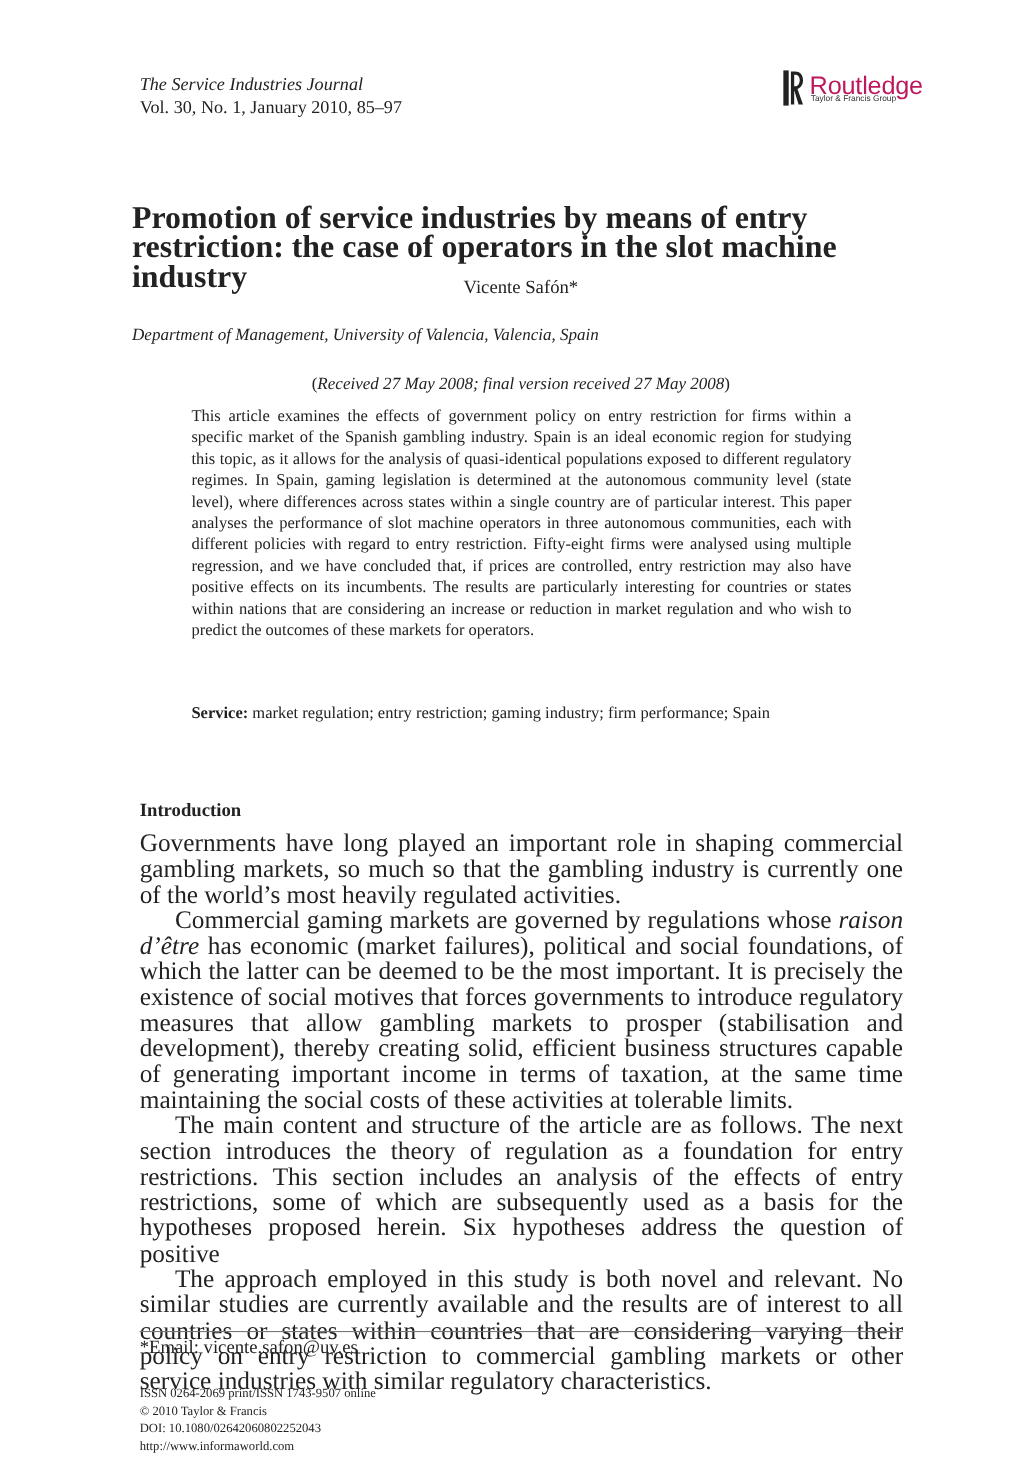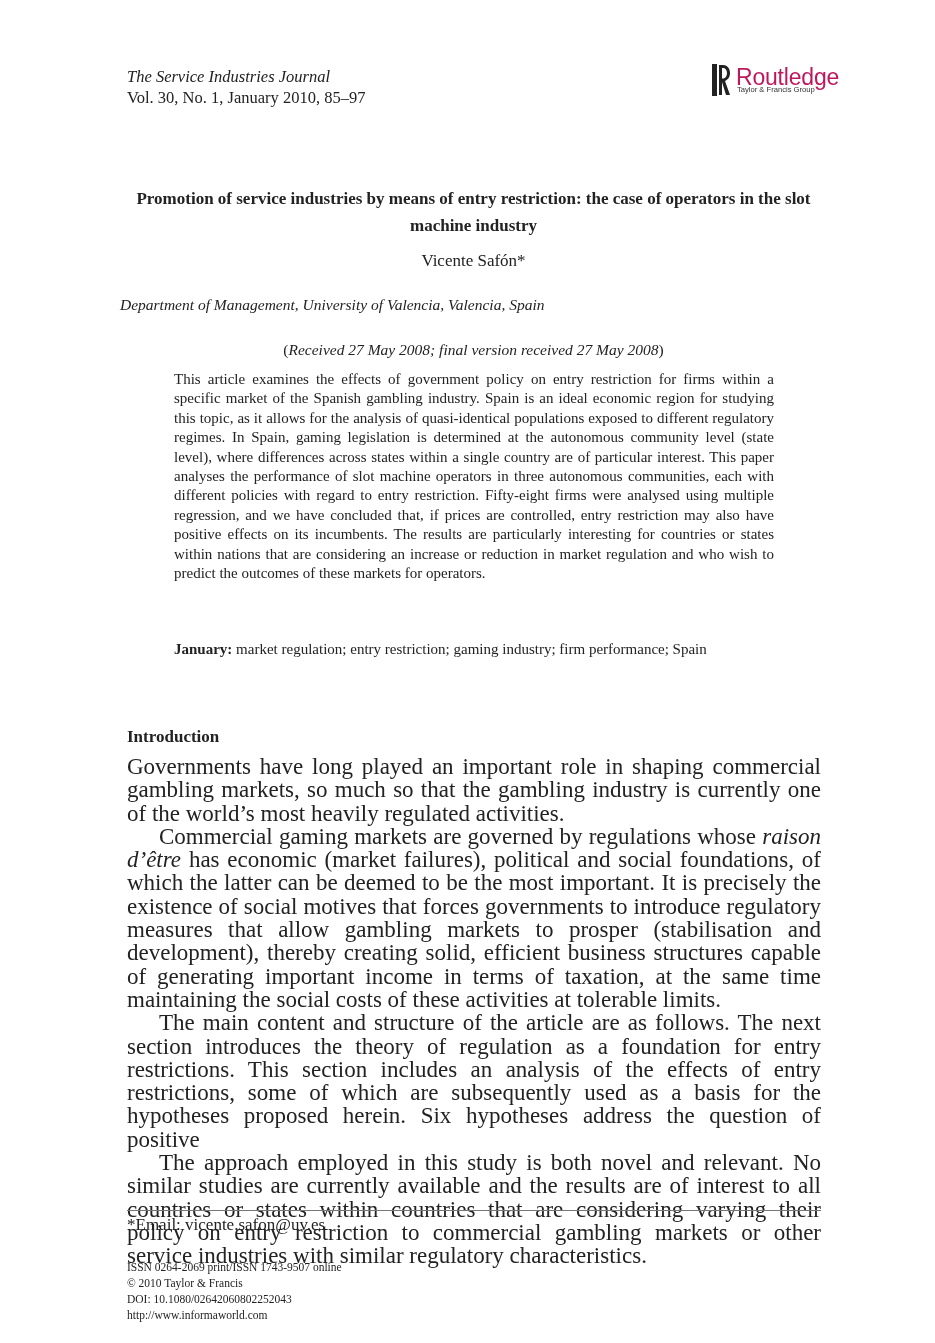--- a/index.html
+++ b/index.html
@@ -5,21 +5,21 @@
   html, body { margin: 0; padding: 0; background: #ffffff; }
   body { width: 935px; height: 1343px; position: relative; overflow: hidden;
          font-family: "Liberation Serif", "DejaVu Serif", serif; color: #222; }
   .abs { position: absolute; }
   .journal { left: 127px; top: 66px; font-size: 16.5px; line-height: 21px; }
   .journal .jname { font-style: italic; }
   .logo { left: 712px; top: 62px; width: 110px; height: 38px; }
   .logo .mark { position: absolute; left: 0; top: 0; width: 22px; height: 36px; }
   .logo .brand { position: absolute; left: 24px; top: 2px; font-family: "Liberation Sans", "DejaVu Sans", sans-serif; font-size: 23px; color: #be185d; letter-spacing: -0.2px; }
   .logo .sub { position: absolute; left: 25px; top: 23px; font-family: "Liberation Sans", "DejaVu Sans", sans-serif; font-size: 7.6px; color: #333; white-space: nowrap; }
-  .title { left: 120px; top: 185px; width: 707px; text-align: center; font-weight: bold; font-size: 17px; line-height: 27px; }
+  .title { left: 120px; top: 185px; width: 707px; text-align: left; font-weight: bold; font-size: 29px; line-height: 27px; }
   .author { left: 120px; top: 251px; width: 707px; text-align: center; font-size: 17px; }
   .affil { left: 120px; top: 296px; width: 707px; text-align: left; font-style: italic; font-size: 15.5px; }
   .received { left: 120px; top: 326px; width: 707px; text-align: center; font-size: 15.5px; margin-top: 15px; }
   .received i { font-style: italic; }
   .abstract { left: 174px; top: 370px; width: 600px; font-size: 15px; line-height: 19.4px; text-align: justify; }
   .keywords { left: 174px; top: 640px; width: 600px; font-size: 15px; line-height: 19.4px; }
   .keywords b { font-weight: bold; }
   .h-intro { left: 127px; top: 727px; font-weight: bold; font-size: 17px; }
   .body { left: 127px; top: 755px; width: 694px; font-size: 23px; line-height: 23.3px; text-align: justify; }
   .body p { margin: 0; }
@@ -47,21 +47,21 @@
   <span class="sub">Taylor &amp; Francis Group</span>
 </div>
 
 <div class="abs title">Promotion of service industries by means of entry restriction: the case of operators in the slot machine industry</div>
 <div class="abs author">Vicente Safón*</div>
 <div class="abs affil">Department of Management, University of Valencia, Valencia, Spain</div>
 <div class="abs received"><span>(</span><i>Received 27 May 2008; final version received 27 May 2008</i><span>)</span></div>
 
 <div class="abs abstract">This article examines the effects of government policy on entry restriction for firms within a specific market of the Spanish gambling industry. Spain is an ideal economic region for studying this topic, as it allows for the analysis of quasi-identical populations exposed to different regulatory regimes. In Spain, gaming legislation is determined at the autonomous community level (state level), where differences across states within a single country are of particular interest. This paper analyses the performance of slot machine operators in three autonomous communities, each with different policies with regard to entry restriction. Fifty-eight firms were analysed using multiple regression, and we have concluded that, if prices are controlled, entry restriction may also have positive effects on its incumbents. The results are particularly interesting for countries or states within nations that are considering an increase or reduction in market regulation and who wish to predict the outcomes of these markets for operators.</div>
 
-<div class="abs keywords"><b>January:</b><span> market regulation; entry restriction; gaming industry; firm performance; Spain</span></div>
+<div class="abs keywords"><b>Service:</b><span> market regulation; entry restriction; gaming industry; firm performance; Spain</span></div>
 
 <div class="abs h-intro">Introduction</div>
 
 <div class="abs body">
   <p>Governments have long played an important role in shaping commercial gambling markets, so much so that the gambling industry is currently one of the world’s most heavily regulated activities.</p>
   <p class="indent"><span>Commercial gaming markets are governed by regulations whose </span><i>raison d’être</i><span> has economic (market failures), political and social foundations, of which the latter can be deemed to be the most important. It is precisely the existence of social motives that forces governments to introduce regulatory measures that allow gambling markets to prosper (stabilisation and development), thereby creating solid, efficient business structures capable of generating important income in terms of taxation, at the same time maintaining the social costs of these activities at tolerable limits.</span></p>
   <p class="indent">The main content and structure of the article are as follows. The next section introduces the theory of regulation as a foundation for entry restrictions. This section includes an analysis of the effects of entry restrictions, some of which are subsequently used as a basis for the hypotheses proposed herein. Six hypotheses address the question of positive</p>
   <p class="indent">The approach employed in this study is both novel and relevant. No similar studies are currently available and the results are of interest to all countries or states within countries that are considering varying their policy on entry restriction to commercial gambling markets or other service industries with similar regulatory characteristics.</p>
 </div>
 

